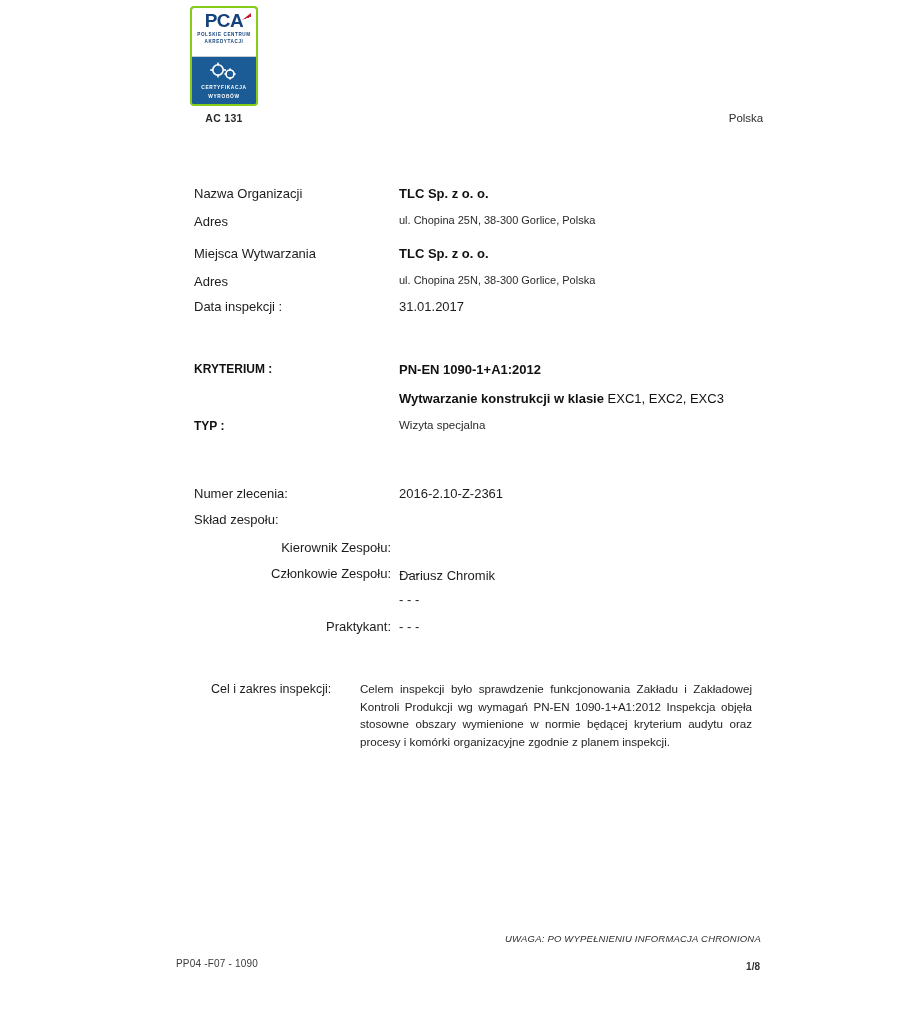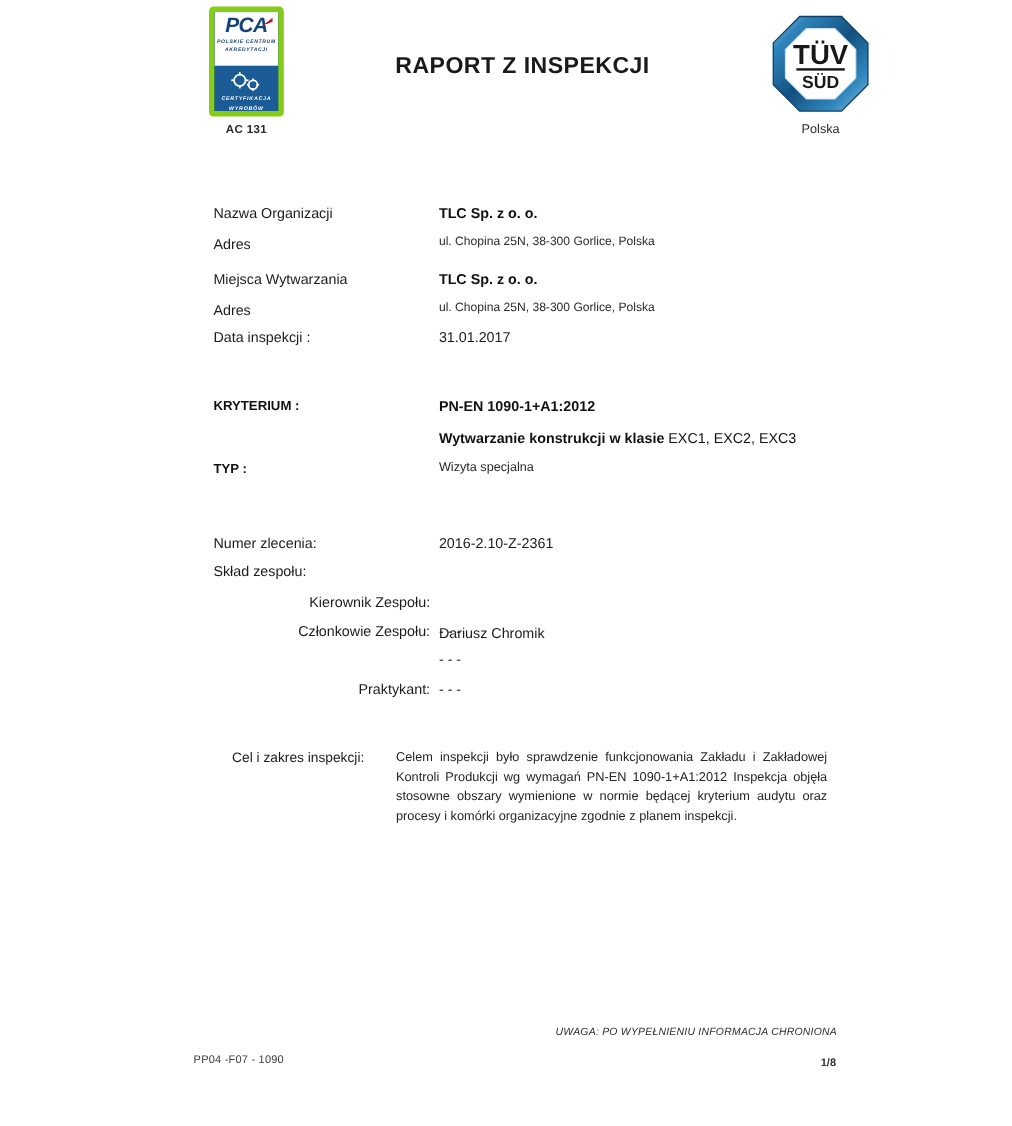--- a/index.html
+++ b/index.html
@@ -16,26 +16,25 @@
     overflow: hidden;
   }
 
   
   .header { position: absolute; left: 0; top: 0; width: 920px; height: 140px; }
 
   
   .pca-logo {
     position: absolute; left: 190px; top: 6px;
     width: 68px; height: 100px;
-    border: 5px solid #84cc16;
+    border: 2px solid #84cc16;
     border-radius: 4px;
     background: #0c4a6e;
     box-sizing: border-box;
     overflow: hidden;
-    font-style: italic;
   }
   .pca-top {
     height: 48px; position: relative;
     background: #ffffff;
     border-bottom: 1px solid #c6cfd6;
   }
   .pca-wordmark {
     position: absolute; left: 0; right: 0; top: 3px;
     text-align: center;
     font-family: "Liberation Sans", sans-serif;
@@ -163,40 +162,21 @@
             <rect x="26.2" y="11.2" width="2.4" height="1.6"></rect>
           </g>
         </svg>
       </div>
       <div class="pca-cert">CERTYFIKACJA</div>
       <div class="pca-cert" style="top:36px;">WYROBÓW</div>
     </div>
   </div>
   <div class="pca-code">AC 131</div>
 
-  <div class="doc-title">RAPORT Z INSPEKCJI</div>
-
-  <div class="tuv-wrap">
-    <svg width="92" height="92" viewBox="0 0 92 92">
-      <defs>
-        <linearGradient id="tuvgrad" x1="0" y1="0" x2="1" y2="1">
-          <stop offset="0%" stop-color="#9fc6df"></stop>
-          <stop offset="18%" stop-color="#2f86bd"></stop>
-          <stop offset="50%" stop-color="#13507f"></stop>
-          <stop offset="78%" stop-color="#2f86bd"></stop>
-          <stop offset="100%" stop-color="#8fbcd8"></stop>
-        </linearGradient>
-      </defs>
-      <polygon points="27,3 65,3 89,27 89,65 65,89 27,89 3,65 3,27" fill="url(#tuvgrad)" stroke="#0e3f66" stroke-width="1.2"></polygon>
-      <polygon points="33,14 59,14 78,33 78,59 59,78 33,78 14,59 14,33" fill="#ffffff" stroke="#cfe0ec" stroke-width="1"></polygon>
-      <text x="46" y="46" text-anchor="middle" font-family="Liberation Sans, sans-serif" font-size="25" font-weight="bold" fill="#17181a">TÜV</text>
-      <rect x="24" y="50" width="44" height="2.2" fill="#17181a"></rect>
-      <text x="46" y="68" text-anchor="middle" font-family="Liberation Sans, sans-serif" font-size="16" font-weight="bold" fill="#17181a">SÜD</text>
-    </svg>
-  </div>
+
   <div class="tuv-sub">Polska</div>
 </div>
 
 <div class="blk" id="org-block">
   <div class="row" style="top:0;">
     <span class="c1 lbl">Nazwa Organizacji</span>
     <span class="c2 valb">TLC Sp. z o. o.</span>
   </div>
   <div class="row" style="top:28px;">
     <span class="c1 lbl">Adres</span>

